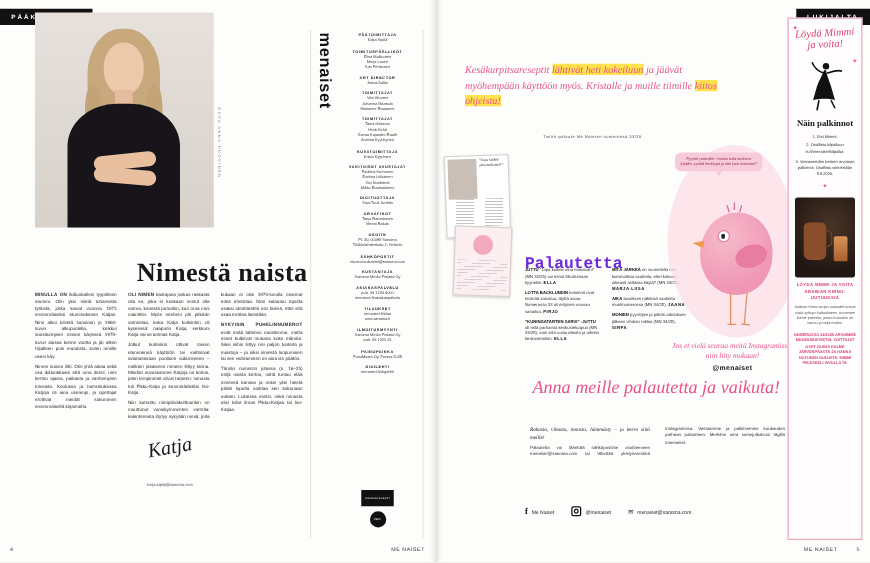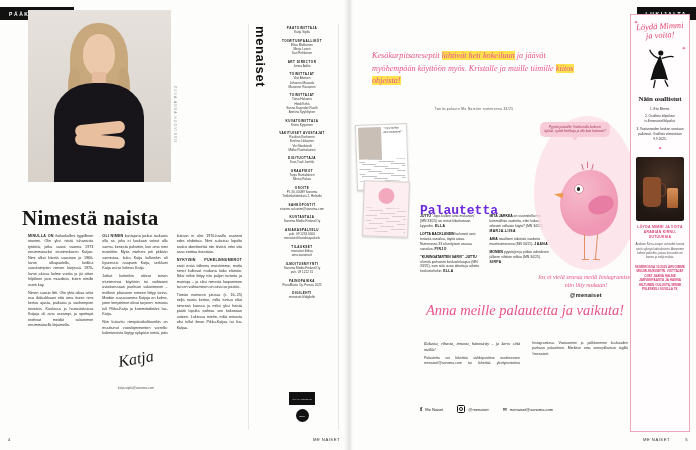--- a/index.html
+++ b/index.html
@@ -22,21 +22,21 @@
   .ph-strand{position:absolute;width:13px;height:50px;background:#c3a378;border-radius:40%;top:58px;}
   .ph-strand.s1{left:40px;} .ph-strand.s2{left:89px;}
   .ph-face{position:absolute;left:55px;top:24px;width:32px;height:42px;background:#edc9ab;border-radius:48%;}
   .ph-neck{position:absolute;left:64px;top:62px;width:14px;height:13px;background:#e5bd9e;}
   .ph-body{position:absolute;left:26px;top:73px;width:90px;height:100px;background:#17151a;
            border-radius:44% 44% 0 0/34% 34% 0 0;}
   .ph-arms{position:absolute;left:47px;top:113px;width:50px;height:12px;background:#e8c0a0;border-radius:7px;transform:rotate(-6deg);}
   .ph-arms.a2{top:125px;transform:rotate(5deg);}
   .photo-credit{position:absolute;left:173px;top:86px;font-size:3.2px;letter-spacing:1.2px;color:#8d8d8d;writing-mode:vertical-rl;}
 
-  .title{position:absolute;left:22px;top:192px;width:224px;text-align:left;
+  .title{position:absolute;left:22px;top:192px;width:224px;text-align:right;
          font-family:"Liberation Serif",serif;font-size:21px;color:#181818;letter-spacing:0.3px;}
 
   .body-cols{position:absolute;left:28px;top:234px;width:214px;height:118px;
              column-count:3;column-gap:9px;font-size:3.7px;line-height:1.46;text-align:justify;color:#2c2c2c;}
   .bodyp{margin:0 0 2.5px;}
   .lead{font-weight:bold;letter-spacing:0.2px;}
   .signature{position:absolute;left:94px;top:350px;width:84px;text-align:center;
              font-family:"Liberation Serif",serif;font-style:italic;font-size:16px;transform:rotate(-10deg);color:#1a1a1a;}
   .sig-email{position:absolute;left:88px;top:386px;width:96px;text-align:center;font-size:3.2px;color:#555;}
 
@@ -349,21 +349,21 @@
     <span class="sparkle sp2">✦</span>
     <div class="side-title">Löydä Mimmi ja voita!</div>
     <svg class="dancer" viewBox="0 0 40 52" width="32" height="42">
       <circle cx="21" cy="6" r="3.2" fill="#111"></circle>
       <path d="M19 10 C 17 16 14 20 12 26 L 8 40 C 14 38 26 38 30 40 L 26 26 C 24 20 22 16 21 10 Z" fill="#111"></path>
       <path d="M19 13 C 13 11 9 7 7 2" stroke="#111" stroke-width="1.6" fill="none"></path>
       <path d="M22 13 C 28 11 33 9 37 11" stroke="#111" stroke-width="1.6" fill="none"></path>
       <path d="M14 40 L 12 50" stroke="#111" stroke-width="1.6"></path>
       <path d="M26 40 L 30 48" stroke="#111" stroke-width="1.6"></path>
     </svg>
-    <div class="side-how">Näin osallistut</div>
+    <div class="side-how">Näin palkinnot</div>
     <div class="side-steps" id="side-steps">
         <div class="step">1. Etsi Mimmi.</div>
         <div class="step">2. Osallistu kilpailuun is.fi/menaiset/kilpailut.</div>
         <div class="step">3. Vastanneiden kesken arvotaan palkinnot. Osallistu viimeistään 9.9.2025.</div>
       </div>
     <span class="sparkle mid-sparkle">✦</span>
     <div class="prize-photo">
       <div class="jug"></div>
       <div class="glass"></div>
     </div>

